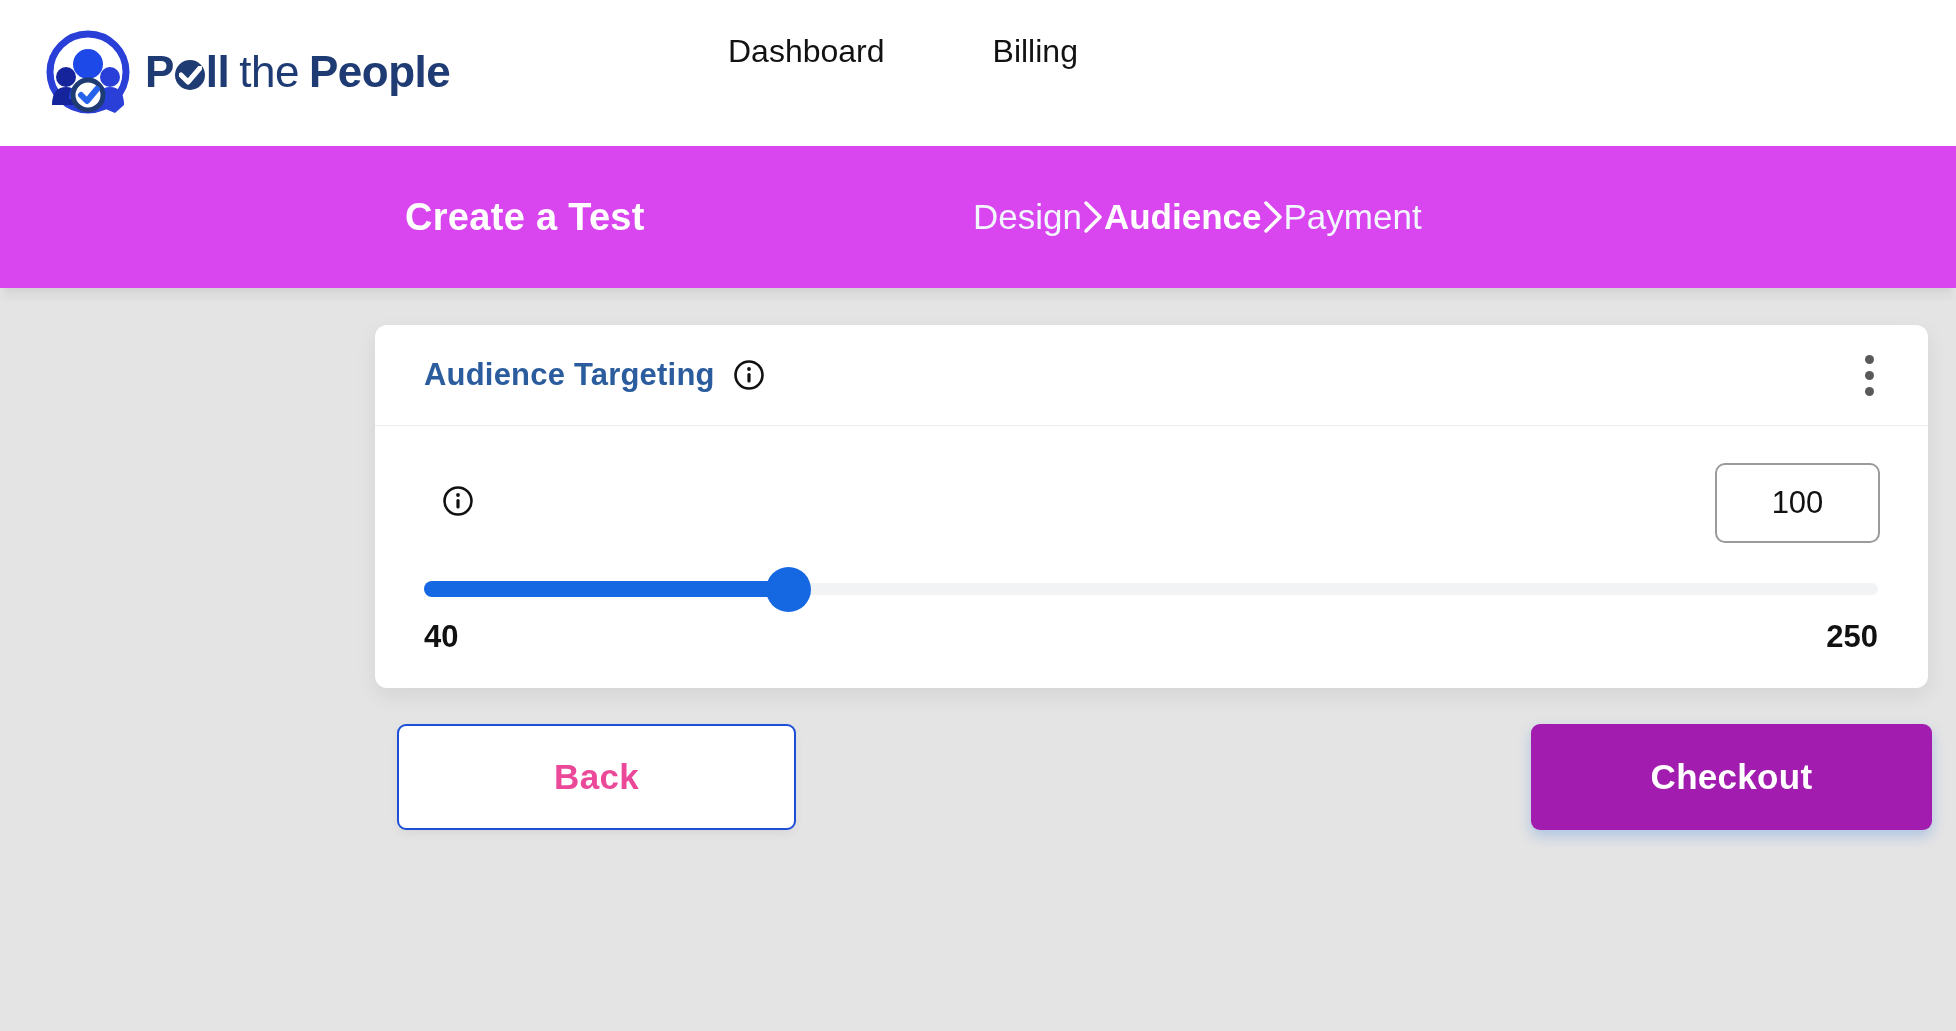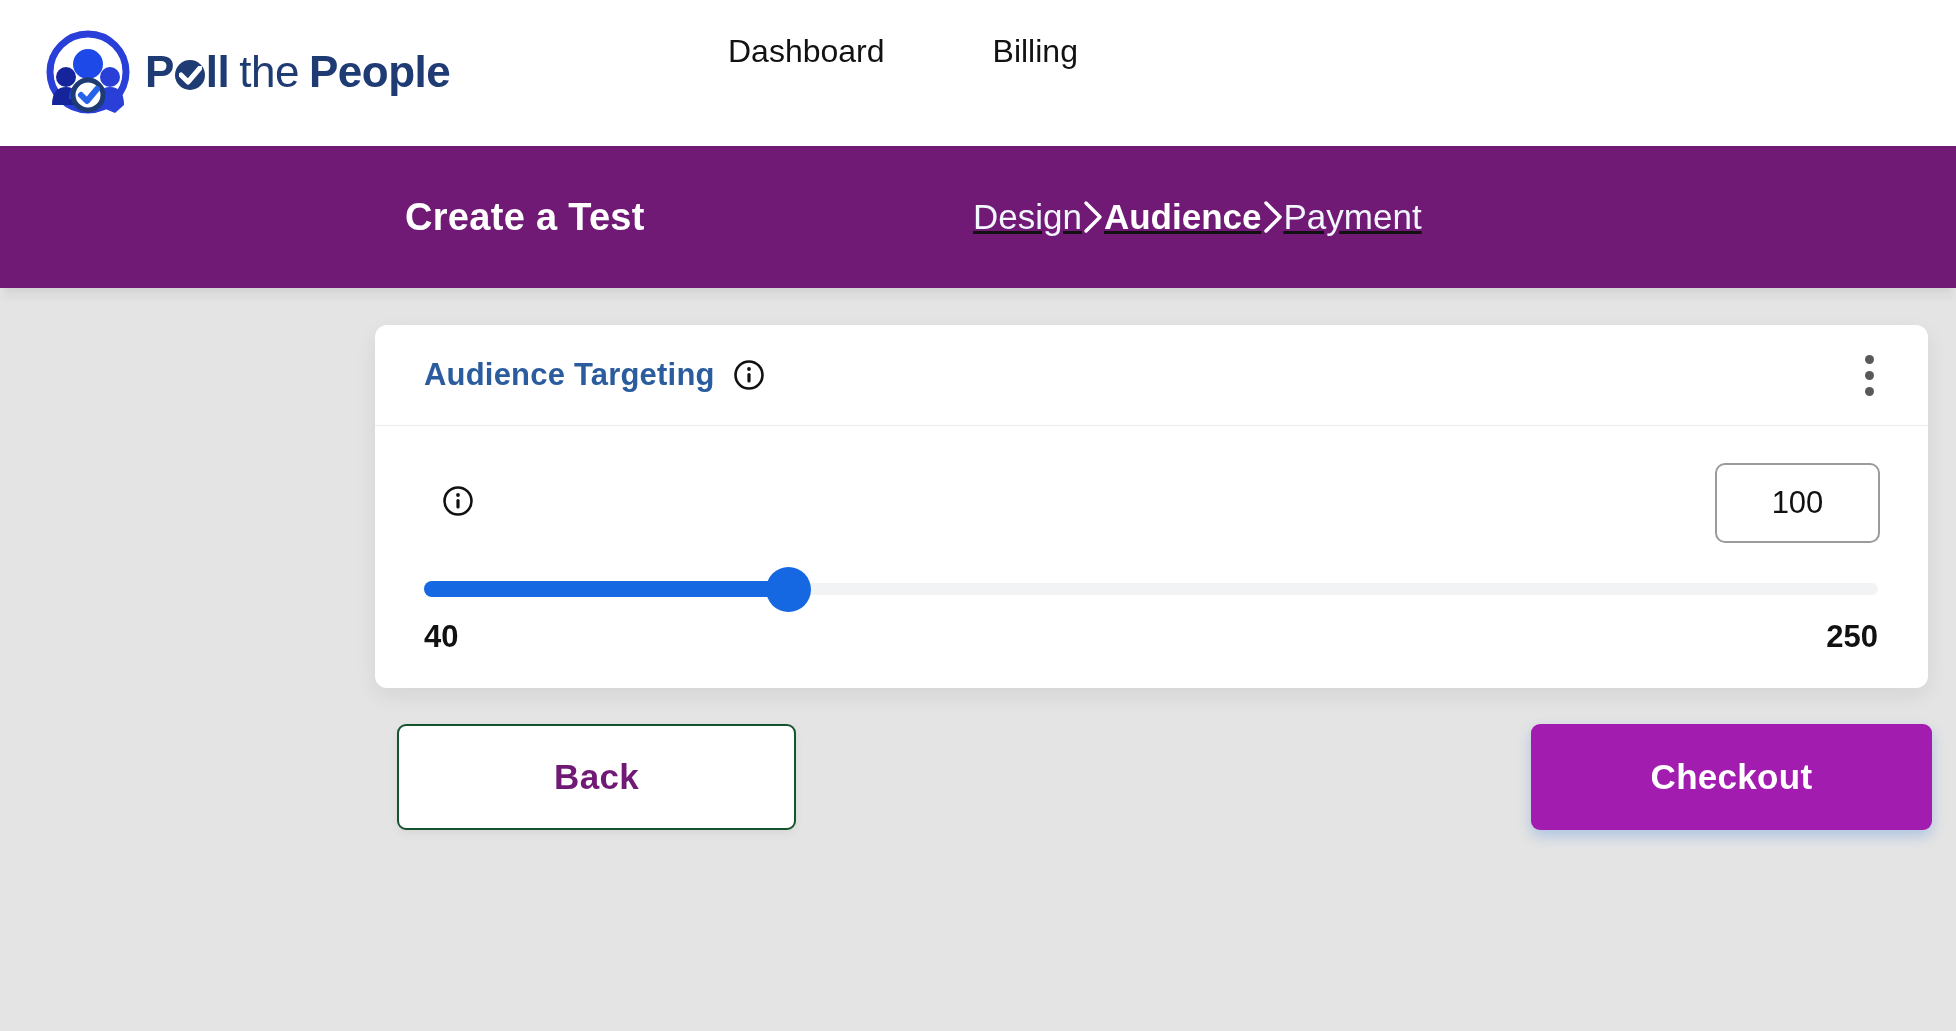--- a/index.html
+++ b/index.html
@@ -32,30 +32,30 @@
   .brand-o svg { position:absolute; left:4px; top:6px; }
   .top-nav {
     position:absolute; left:728px; top:0; height:103px;
     display:flex; align-items:center; gap:108px;
   }
   .top-nav .nav-link { font-size:32px; color:#121212; cursor:pointer; }
 
   
   .workflow-bar {
     position:absolute; left:0; top:146px; width:1956px; height:142px;
-    background:#701a75; z-index:2;
+    background:#d946ef; z-index:2;
     box-shadow:0 4px 10px rgba(0,0,0,0.18);
   }
   .workflow-title {
     position:absolute; left:405px; top:0; height:142px; display:flex; align-items:center;
     color:#ffffff; font-weight:700; font-size:38px; letter-spacing:0.3px;
   }
   .steps {
     position:absolute; left:973px; top:0; height:142px;
-    display:flex; align-items:center; text-decoration:underline;
+    display:flex; align-items:center; 
   }
   .step { color:#f2f6ff; font-size:35px; font-weight:400; cursor:pointer; white-space:nowrap; }
   .step.active { font-weight:700; color:#ffffff; }
   .step-chevron { display:flex; align-items:center; }
 
   
   .main { position:absolute; left:0; top:288px; width:1956px; height:743px; background:#e4e4e4; }
   .main::before {
     content:""; position:absolute; left:0; top:0; width:1956px; height:10px;
     background:linear-gradient(#f6f6f6, #e4e4e4);
@@ -109,21 +109,21 @@
 
   
   .btn {
     position:absolute; top:436px; height:106px; border-radius:9px;
     display:flex; align-items:center; justify-content:center;
     font-size:35px; font-weight:700; cursor:pointer; letter-spacing:0.3px;
     font-family:"Liberation Sans", sans-serif;
   }
   .btn-back {
     left:397px; width:399px; background:#ffffff;
-    border:2px solid #14532d; color:#701a75;
+    border:2px solid #1d4ed8; color:#ec4899;
     box-shadow:0 4px 10px rgba(0,0,0,0.05);
   }
   .btn-checkout {
     left:1531px; width:401px; background:#a21caf; border:none; color:#ffffff;
     box-shadow:0 6px 14px rgba(13,99,219,0.25);
   }
 </style>
 </head>
 <body>
 

